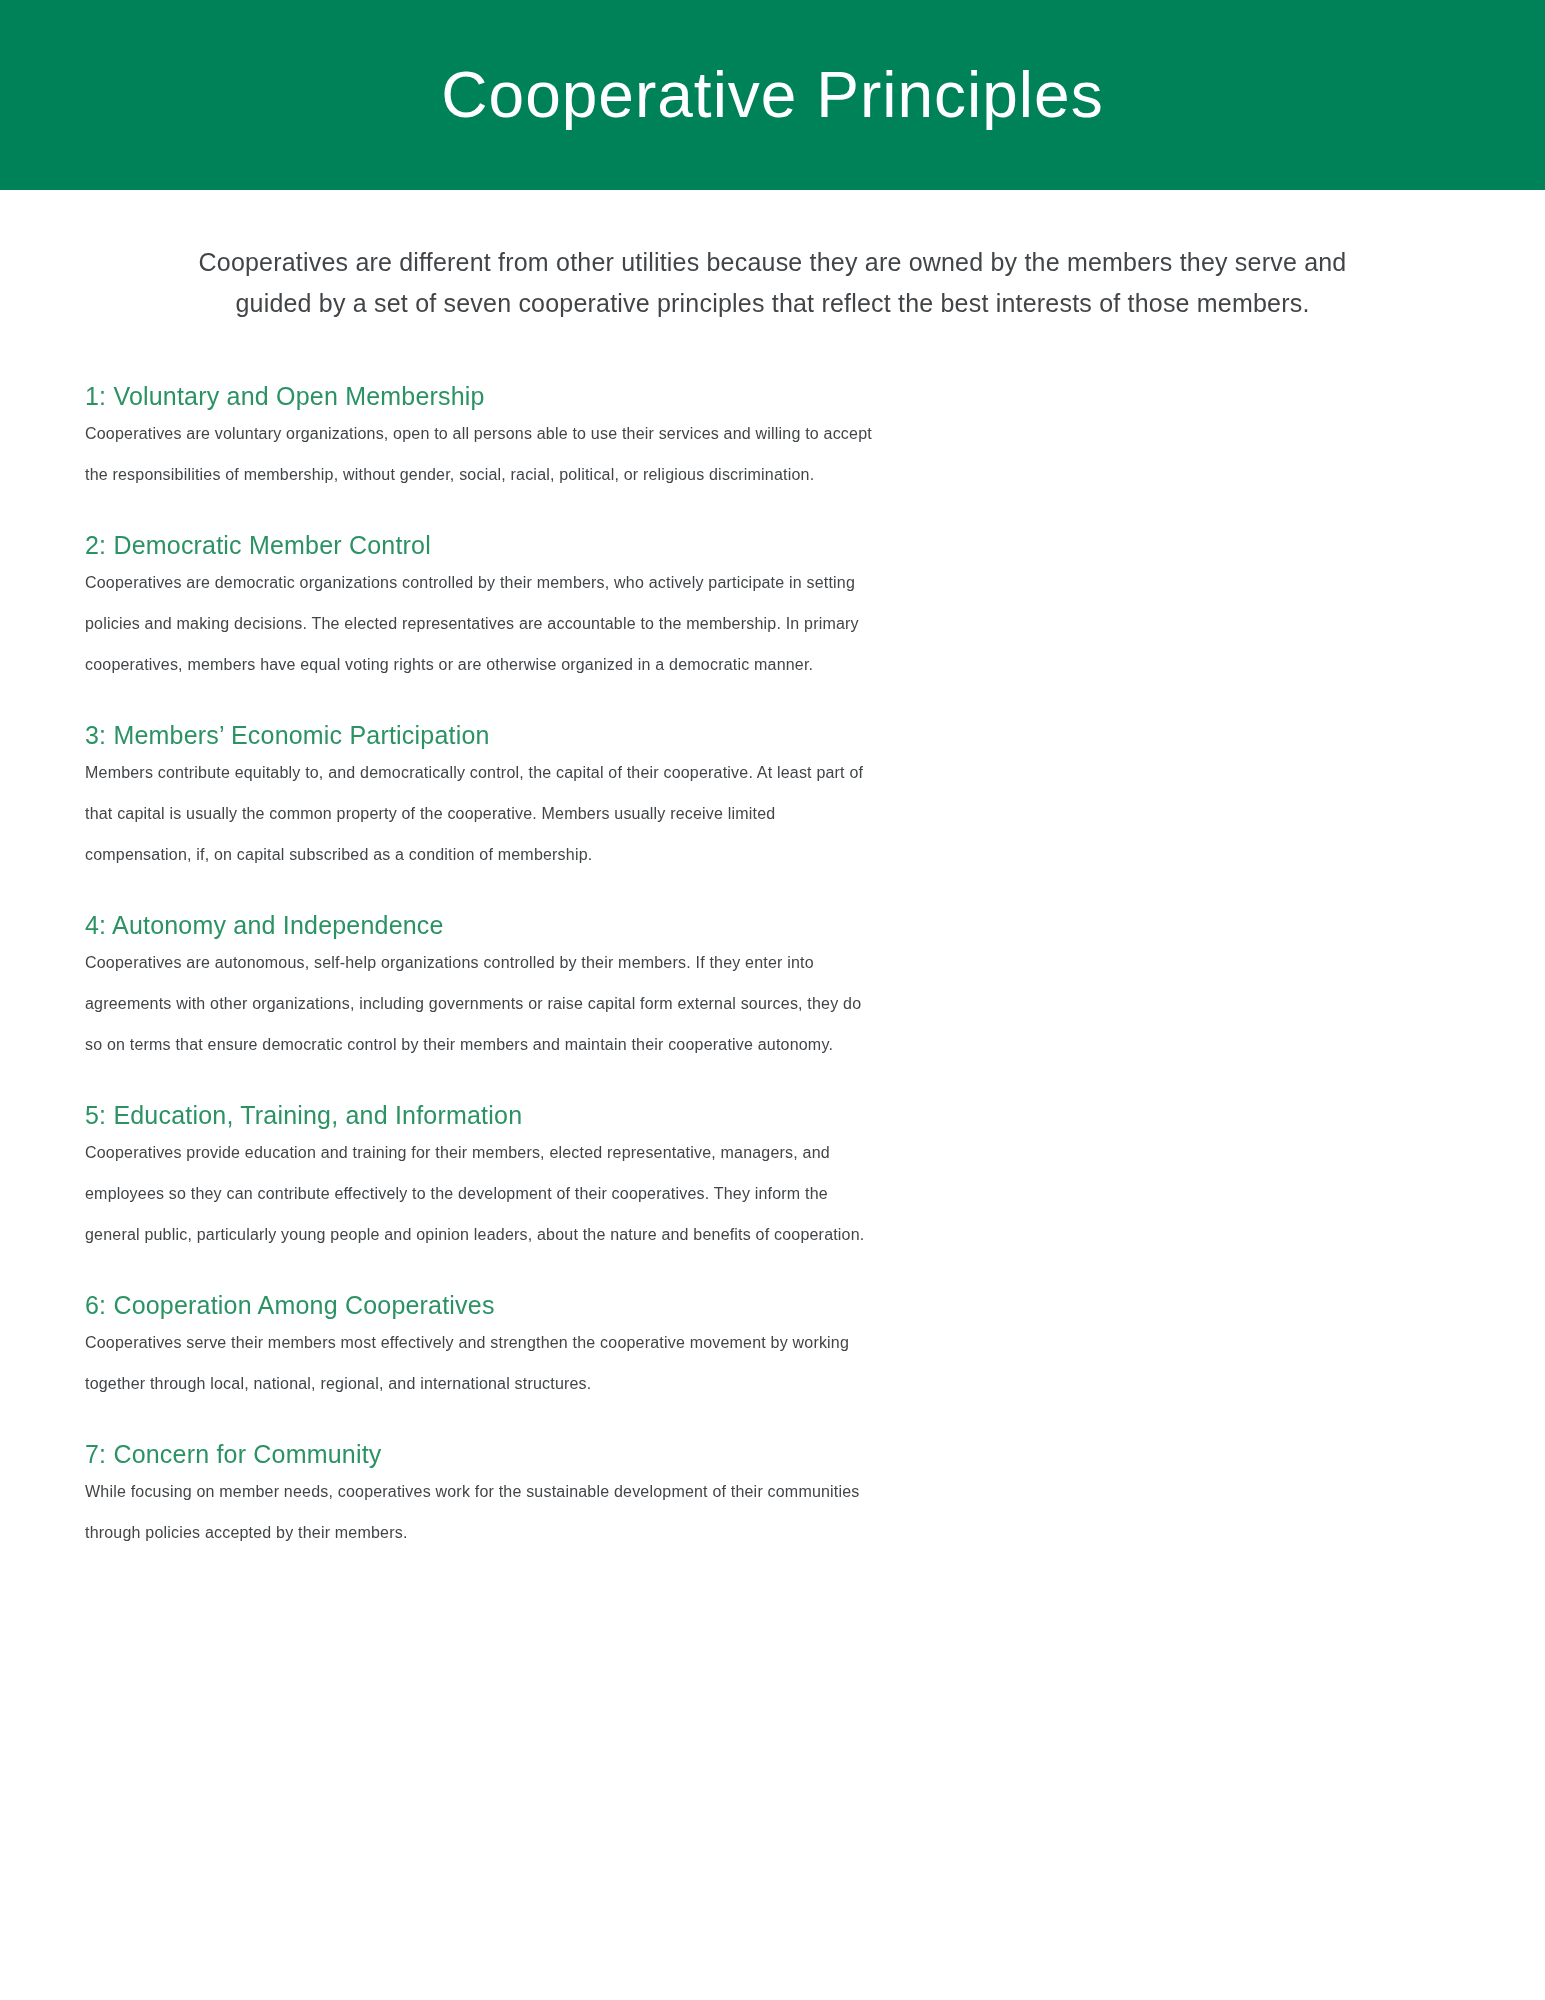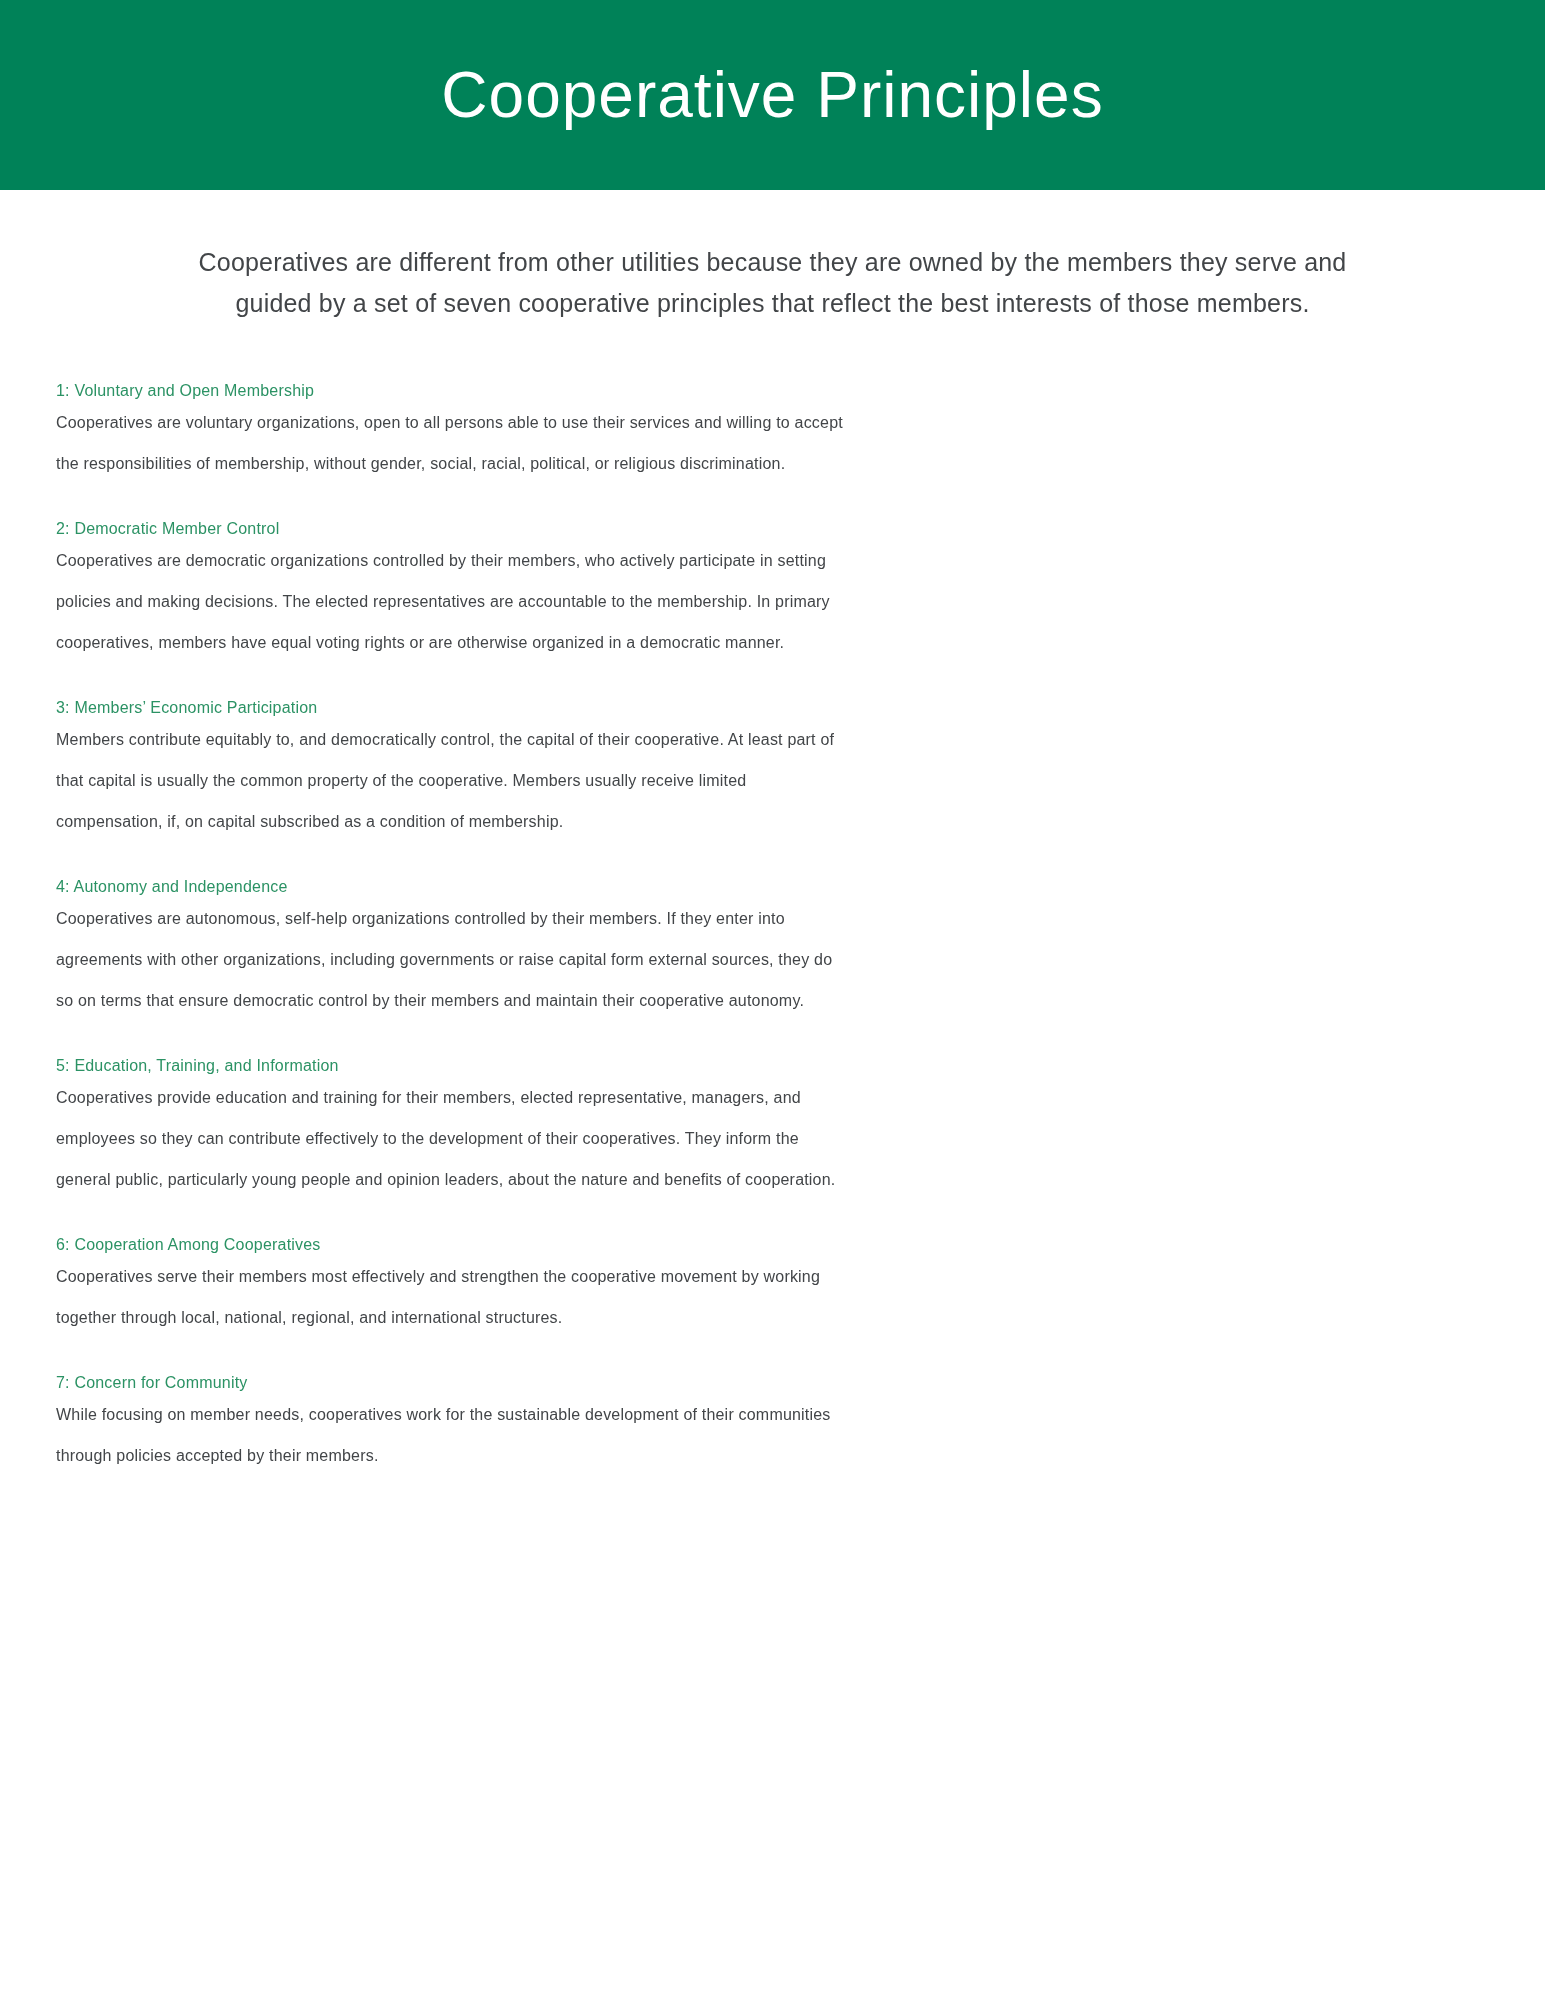--- a/index.html
+++ b/index.html
@@ -27,37 +27,37 @@
     justify-content: center;
   }
   .banner h1 {
     margin: 0;
     color: var(--title-text, #ffffff);
     font-size: 64px;
     font-weight: 300;
     letter-spacing: 1px;
   }
   .content {
-    padding: 0 56px;
+    padding: 0 85px;
     color: var(--body-text, #424548);
   }
   .intro {
     text-align: center;
     margin: 52px 42px 58px 42px;
     font-size: 25px;
     line-height: 41px;
     letter-spacing: 0.2px;
     white-space: pre-line;
   }
   .section + .section {
     margin-top: 36px;
   }
   .section-heading {
     margin: 0 0 2px 0;
-    font-size: 16px;
+    font-size: 25px;
     font-weight: 400;
     letter-spacing: 0.2px;
     color: var(--heading-green, #2B9264);
   }
   .section-body {
     margin: 0;
     font-size: 16px;
     line-height: 41px;
     letter-spacing: 0.2px;
     white-space: pre-line;

